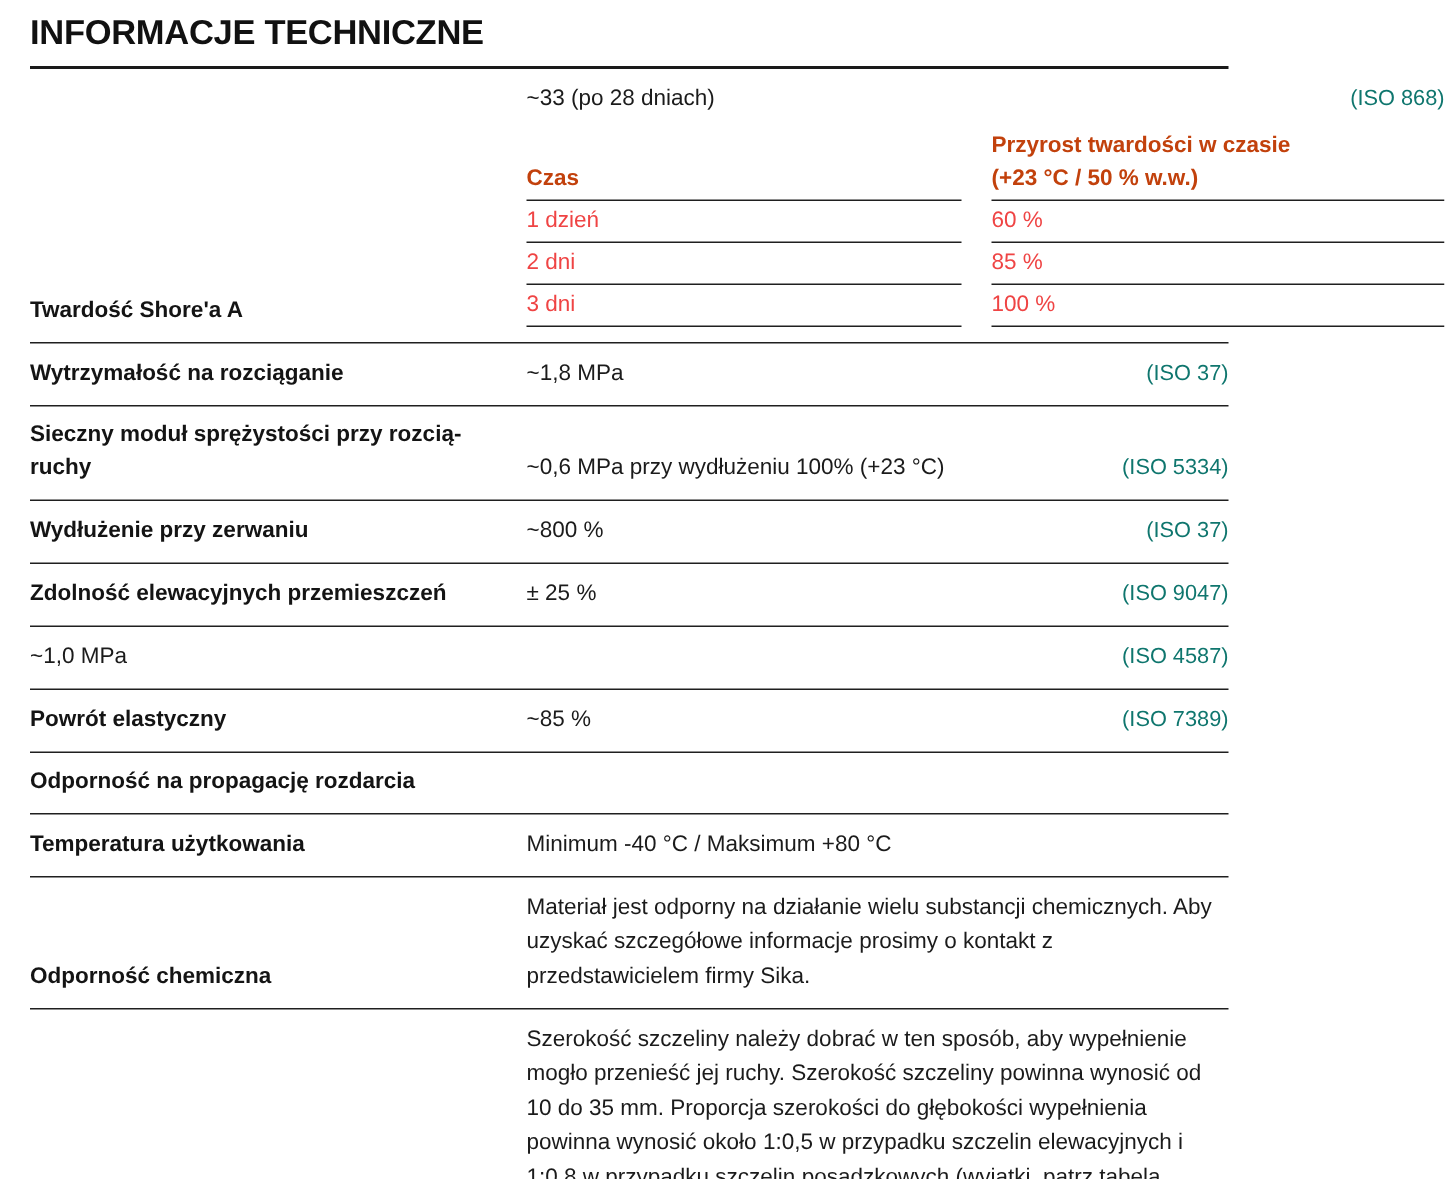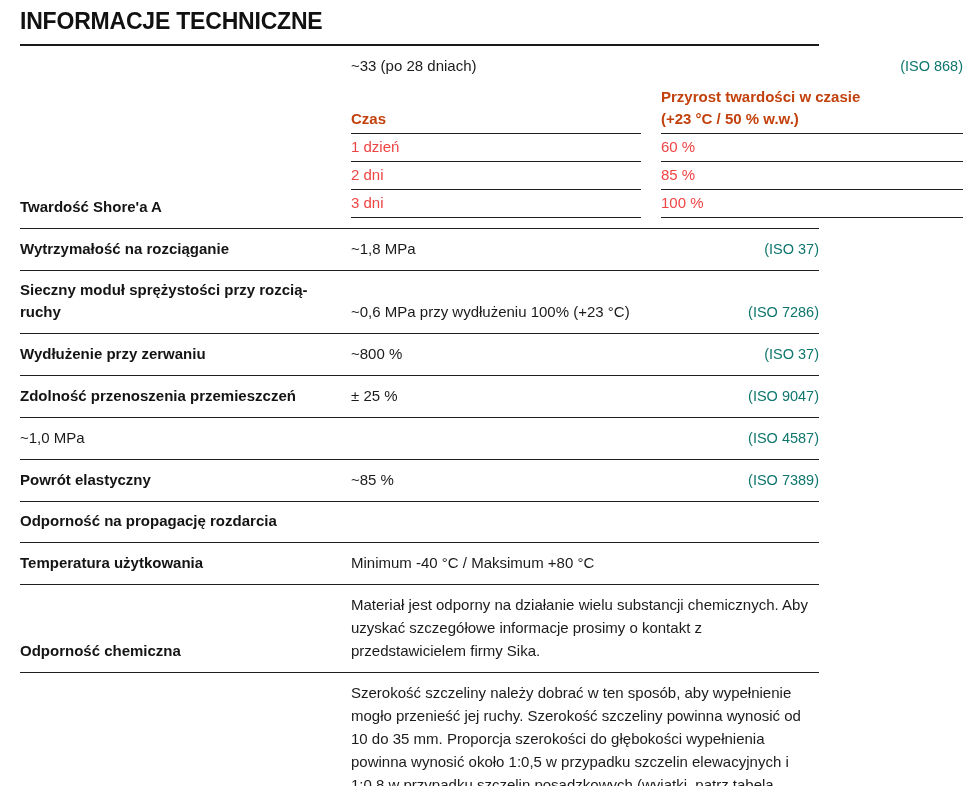--- a/index.html
+++ b/index.html
@@ -101,36 +101,36 @@
       <div class="value">~1,8 MPa</div>
       <div class="iso">(ISO 37)</div>
     </div>
   </section>
   <div class="rowrule"></div>
 
   <section class="row">
     <div class="label">Sieczny moduł sprężystości przy rozcią­ruchy</div>
     <div class="content">
       <div class="value">~0,6 MPa przy wydłużeniu 100% (+23 °C)</div>
-      <div class="iso">(ISO 7286)</div>
+      <div class="iso">(ISO 5334)</div>
     </div>
   </section>
   <div class="rowrule"></div>
 
   <section class="row">
     <div class="label">Wydłużenie przy zerwaniu</div>
     <div class="content">
       <div class="value">~800 %</div>
       <div class="iso">(ISO 37)</div>
     </div>
   </section>
   <div class="rowrule"></div>
 
   <section class="row">
-    <div class="label">Zdolność przenoszenia przemieszczeń</div>
+    <div class="label">Zdolność elewacyjnych przemieszczeń</div>
     <div class="content">
       <div class="value">± 25 %</div>
       <div class="iso">(ISO 9047)</div>
     </div>
   </section>
   <div class="rowrule"></div>
 
   <section class="row">
     <div class="content">
       <div class="value">~1,0 MPa</div>

